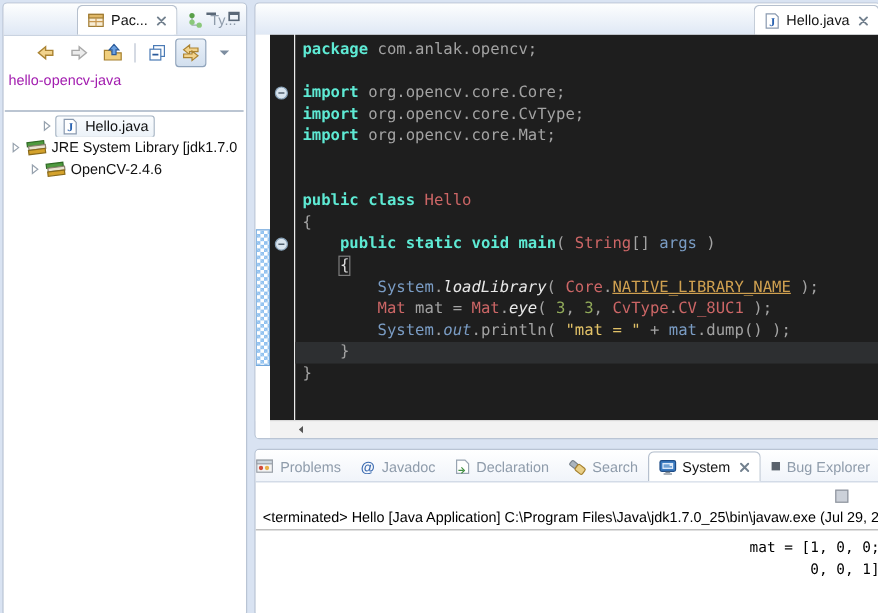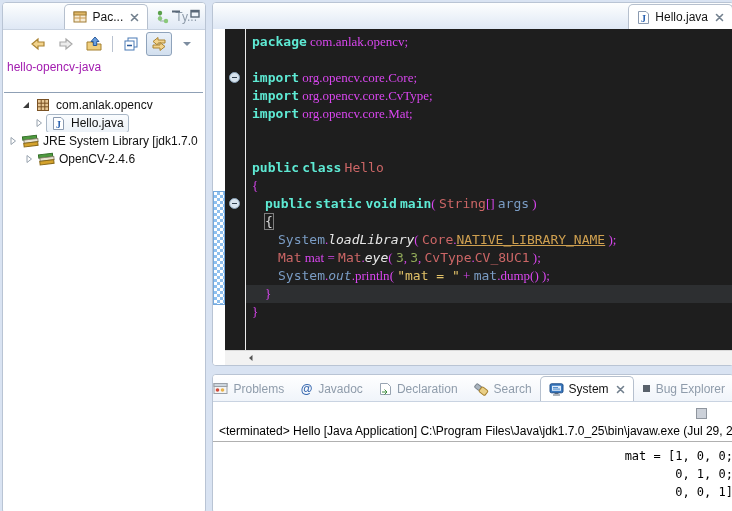--- a/index.html
+++ b/index.html
@@ -45,21 +45,21 @@
   .ann-ruler{position:absolute;left:12px;top:0;width:20px;bottom:14px;background:#1e1e1e;}
   .fold{position:absolute;width:11px;height:11px;border-radius:50%;background:#d8e4ee;border:1px solid #87a0b6;
         box-sizing:border-box;display:flex;align-items:center;justify-content:center;}
   .fold i{display:block;width:5px;height:1px;background:#30404e;}
   .ruler-sep{position:absolute;left:32px;top:0;width:1px;bottom:14px;background:#ececec;}
   .code{position:absolute;left:33px;top:0;right:0;bottom:14px;background:#1e1e1e;padding-top:4px;
         font-family:"DejaVu Sans Mono",monospace;font-size:13px;line-height:18px;white-space:pre;overflow:hidden;}
   .cline{height:18px;padding-left:6px;}
   .cline.hl{background:#2d2f31;}
   .tk-kw{color:#5eead4;font-weight:bold;}
-  .tk-pl{color:#d946ef;font-family:Liberation Serif, serif;}
+  .tk-pl{color:#a3a3a3;}
   .tk-ty{color:#cc6666;}
   .tk-cn{color:#cfa050;text-decoration:underline;}
   .tk-nm{color:#90a959;}
   .tk-st{color:#e2c268;}
   .tk-vb{color:#7a9cc4;}
   .tk-it{color:#e8e8e8;font-style:italic;}
   .tk-vi{color:#7a9cc4;font-style:italic;}
   .tk-bx{color:#dcdcdc;outline:1px solid #7e7e7e;}
   .hscroll{position:absolute;left:12px;right:0;bottom:0;height:14px;background:#f2f2f2;border-top:1px solid #d9d9d9;
            display:flex;align-items:center;}
@@ -172,34 +172,20 @@
           <span class="icon">
             <svg width="12" height="8" viewBox="0 0 12 8">
               <path d="M2 2 h8 l-4 4 z" fill="#7d8da0"></path>
             </svg>
           </span>
         </div>
       </div>
     <div class="wset">hello-opencv-java</div>
     <div class="wset-line"></div>
     <div id="pkg-tree">
-        <div class="trow" style="padding-left: 17px;">
-          <span class="twisty">
-            <svg width="10" height="10" viewBox="0 0 10 10">
-              <path d="M8 2 V8 H2 Z" fill="#3c3c3c"></path>
-            </svg>
-          </span>
-          <span class="ticon">
-            <svg width="14" height="14" viewBox="0 0 14 14">
-              <rect x="1.5" y="1.5" width="11" height="11" fill="#e8c896" stroke="#7a5224"></rect>
-              <path d="M5.2 1.5v11M8.8 1.5v11M1.5 5.2h11M1.5 8.8h11" stroke="#7a5224"></path>
-            </svg>
-          </span>
-          <span class="tlabel">com.anlak.opencv</span>
-        </div>
         <div class="trow" style="padding-left: 30px;">
           <span class="twisty">
             <svg width="10" height="10" viewBox="0 0 10 10">
               <path d="M3 1.5 L7.5 5 L3 8.5 Z" fill="#fff" stroke="#97a2ae"></path>
             </svg>
           </span>
           <span class="selbox">
             <span class="ticon">
               <svg width="13" height="15" viewBox="0 0 13 15">
                 <path d="M1.5 1.5 h7.5 l2.5 2.5 v9.5 h-10 Z" fill="#fff" stroke="#8a9ab0"></path>
@@ -355,16 +341,16 @@
             </span>
             <span>Bug Explorer</span>
           </div>
         </div>
     </div>
     <div class="c-toolbar">
       <span class="c-toolsq"></span>
     </div>
     <div class="c-status">&lt;terminated&gt; Hello [Java Application] C:\Program Files\Java\jdk1.7.0_25\bin\javaw.exe (Jul 29, 20</div>
     <div class="c-sep"></div>
-    <div class="c-out" id="console-out"><div>mat = [1, 0, 0;</div><div>  0, 1, 0;</div><div>  0, 0, 1]</div></div>
+    <div class="c-out" id="console-out"><div>mat = [1, 0, 0;</div><div>  0, 0, 1]</div></div>
   </div>
 
 </div>
 
 </body></html>

